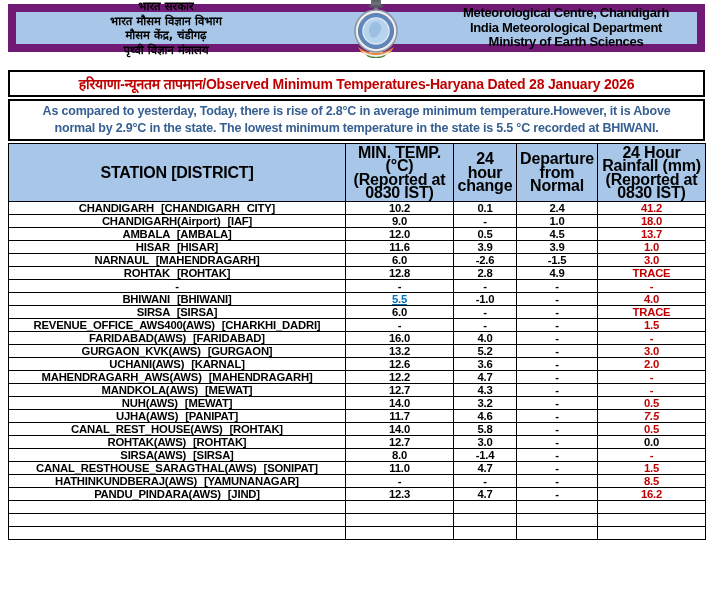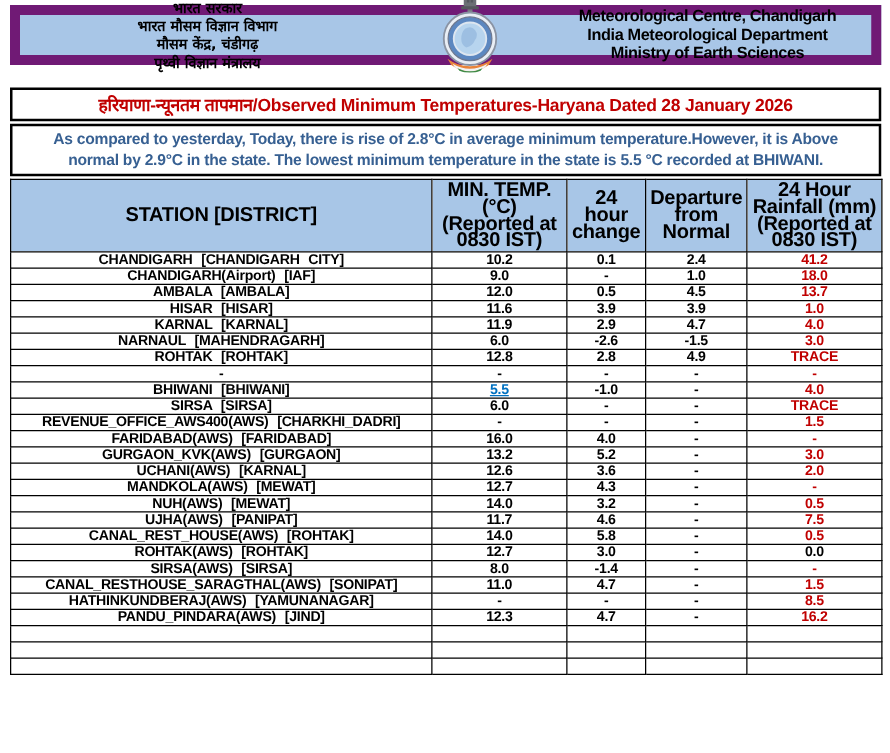--- a/index.html
+++ b/index.html
@@ -160,27 +160,20 @@
           <td style="color: rgb(192, 0, 0);">13.7</td>
         </tr>
         <tr>
           <td>HISAR [HISAR]</td>
           <td>11.6</td>
           <td>3.9</td>
           <td>3.9</td>
           <td style="color: rgb(192, 0, 0);">1.0</td>
         </tr>
         <tr>
-          <td>KARNAL [KARNAL]</td>
-          <td>11.9</td>
-          <td>2.9</td>
-          <td>4.7</td>
-          <td style="color: rgb(192, 0, 0);">4.0</td>
-        </tr>
-        <tr>
           <td>NARNAUL [MAHENDRAGARH]</td>
           <td>6.0</td>
           <td>-2.6</td>
           <td>-1.5</td>
           <td style="color: rgb(192, 0, 0);">3.0</td>
         </tr>
         <tr>
           <td>ROHTAK [ROHTAK]</td>
           <td>12.8</td>
           <td>2.8</td>
@@ -230,39 +223,46 @@
           <td style="color: rgb(192, 0, 0);">3.0</td>
         </tr>
         <tr>
           <td>UCHANI(AWS) [KARNAL]</td>
           <td>12.6</td>
           <td>3.6</td>
           <td>-</td>
           <td style="color: rgb(192, 0, 0);">2.0</td>
         </tr>
         <tr>
+          <td>MAHENDRAGARH_AWS(AWS) [MAHENDRAGARH]</td>
+          <td>12.2</td>
+          <td>4.7</td>
+          <td>-</td>
+          <td style="color: rgb(192, 0, 0);">-</td>
+        </tr>
+        <tr>
           <td>MANDKOLA(AWS) [MEWAT]</td>
           <td>12.7</td>
           <td>4.3</td>
           <td>-</td>
           <td style="color: rgb(192, 0, 0);">-</td>
         </tr>
         <tr>
           <td>NUH(AWS) [MEWAT]</td>
           <td>14.0</td>
           <td>3.2</td>
           <td>-</td>
           <td style="color: rgb(192, 0, 0);">0.5</td>
         </tr>
         <tr>
           <td>UJHA(AWS) [PANIPAT]</td>
           <td>11.7</td>
           <td>4.6</td>
           <td>-</td>
-          <td style="color: rgb(192, 0, 0);">7.5</td>
+          <td style="color: rgb(192, 0, 0); font-style: italic;">7.5</td>
         </tr>
         <tr>
           <td>CANAL_REST_HOUSE(AWS) [ROHTAK]</td>
           <td>14.0</td>
           <td>5.8</td>
           <td>-</td>
           <td style="color: rgb(192, 0, 0);">0.5</td>
         </tr>
         <tr>
           <td>ROHTAK(AWS) [ROHTAK]</td>

